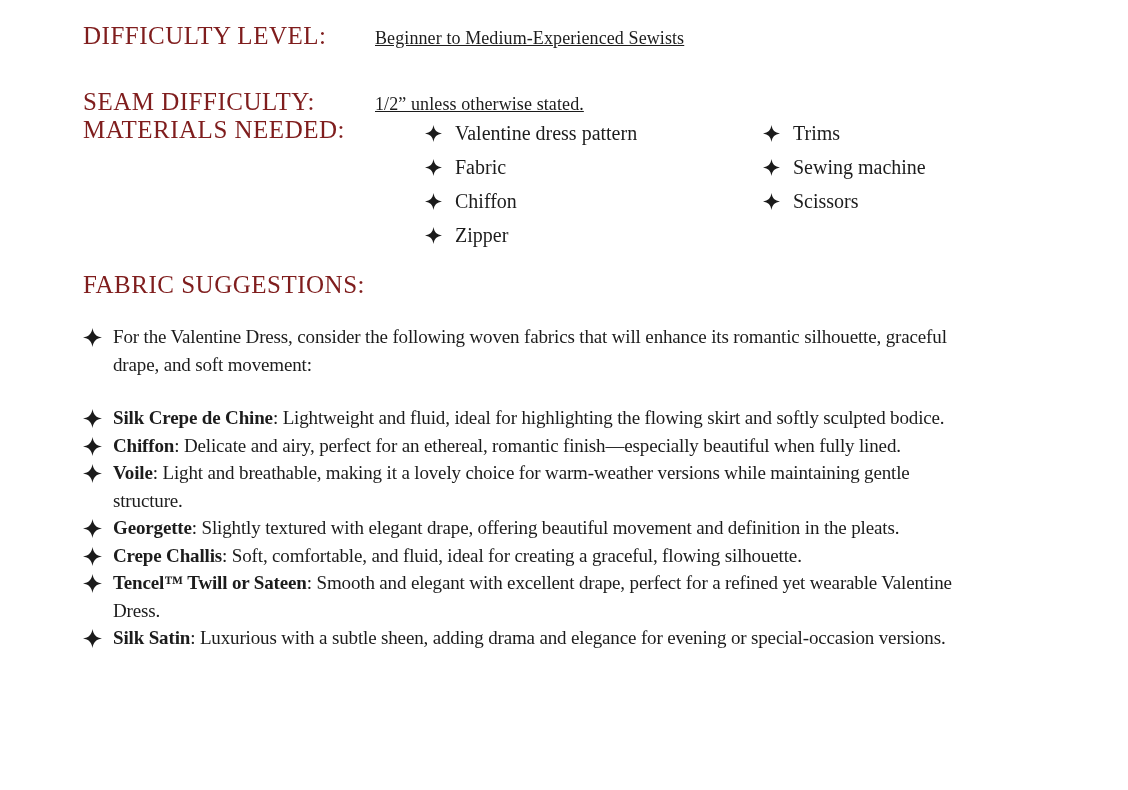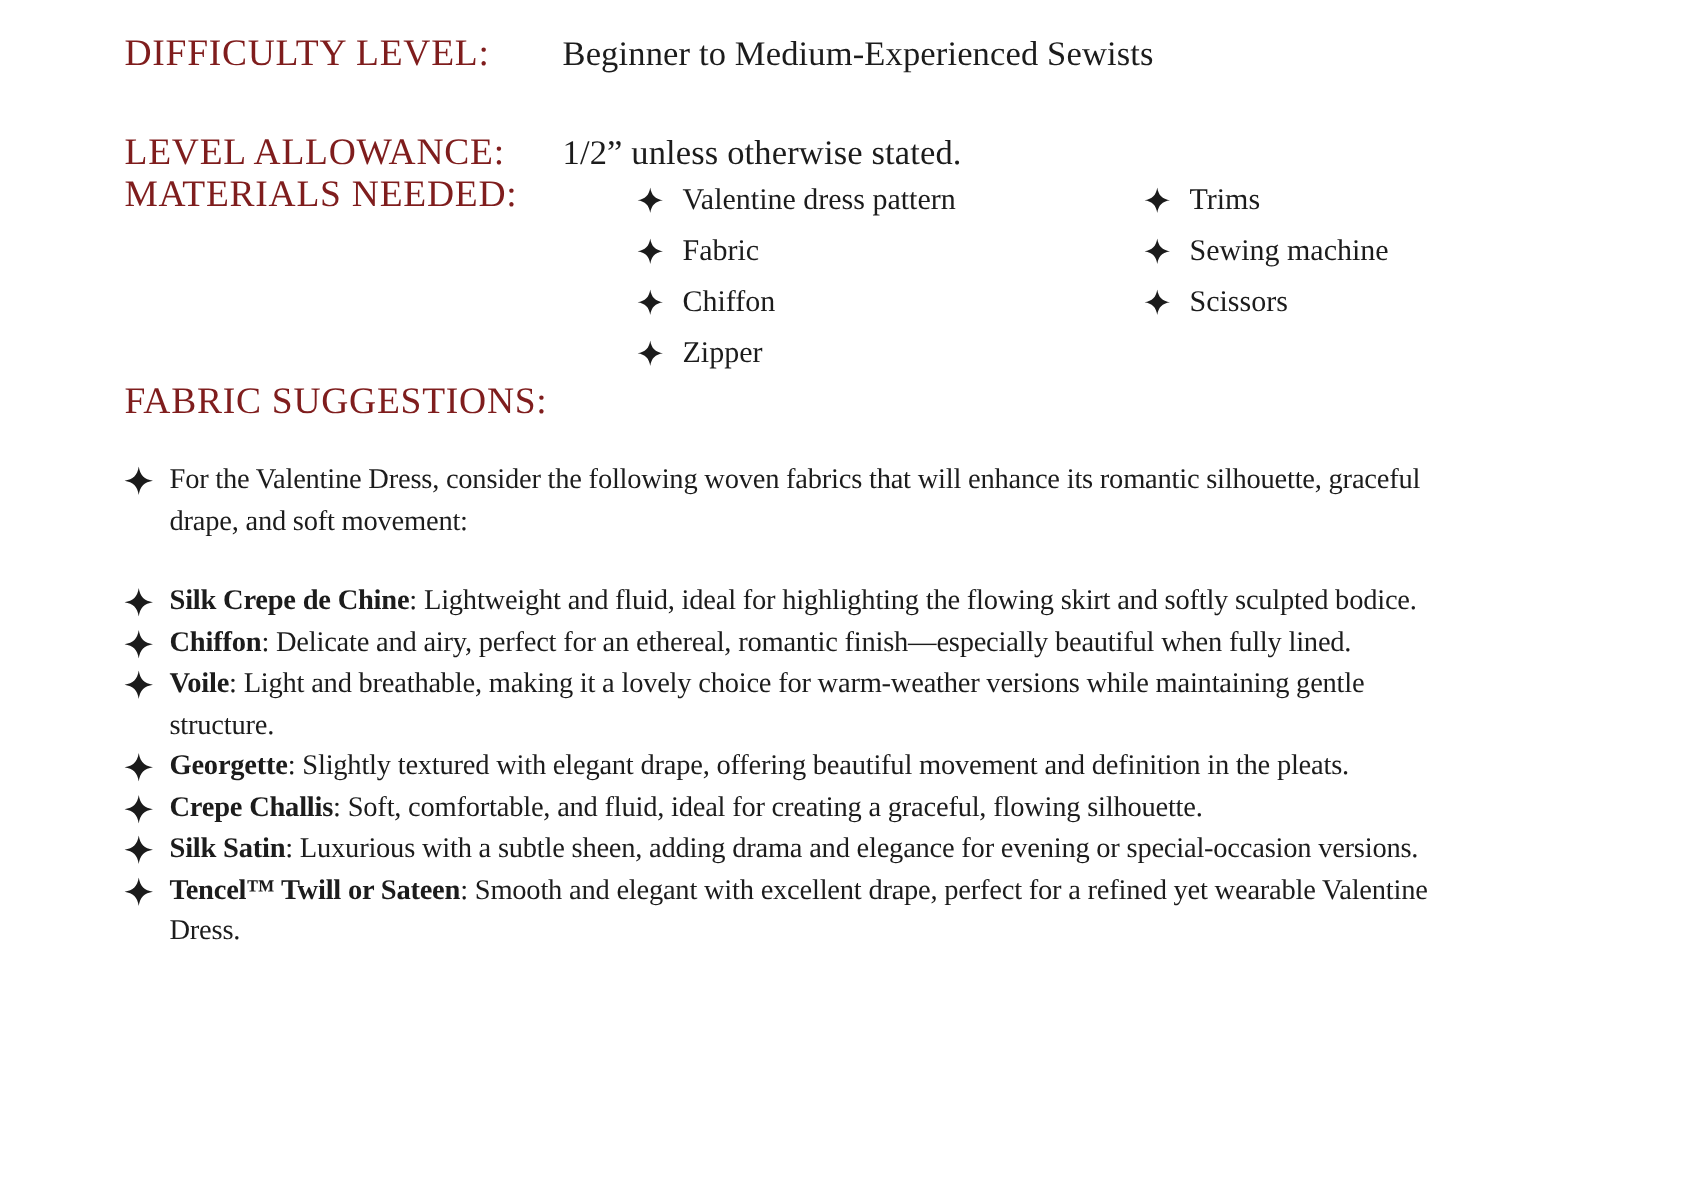--- a/index.html
+++ b/index.html
@@ -16,38 +16,38 @@
     padding: 22px 60px 0 83px;
   }
   .h {
     font-size: 25px;
     letter-spacing: 0.5px;
     color: #7f1d1d;
     white-space: nowrap;
   }
   .label-row { margin: 0; }
   .label-row .h { display: inline-block; width: 292px; }
-  .label-row .v { font-size: 23px; letter-spacing: 0.1px; }
+  .label-row .v { font-size: 18px; letter-spacing: 0.1px; text-decoration: underline; }
   .sec2 { margin-top: 38px; }
 
   
   .materials { display: flex; align-items: flex-start; }
   .materials .h { flex: 0 0 294px; }
   ul.mat-col { list-style: none; margin: 0; padding: 0; }
   ul.mat-col.col1 { margin-left: 48px; width: 338px; }
   ul.mat-col.col2 { margin-left: 0; }
   ul.mat-col li {
     display: flex; align-items: center;
     height: 34px;
     font-size: 20px;
   }
   ul.mat-col .star { margin-right: 13px; flex: 0 0 auto; }
 
   
-  .fabric-h { margin-top: 2px; }
+  .fabric-h { margin-top: 19px; }
   .bullet-para {
     display: flex; align-items: flex-start;
     width: 880px;
     font-size: 19px;
     line-height: 27.5px;
     letter-spacing: -0.15px;
   }
   .bullet-para .star { margin-top: 5px; margin-right: 11px; flex: 0 0 auto; }
   .bullet-para .bullet-text { flex: 1 1 auto; }
   .intro { margin-top: 24px; }
@@ -59,21 +59,21 @@
 </head>
 <body>
 
 <div class="page">
 
   <p class="label-row sec1">
     <span class="h">DIFFICULTY LEVEL:</span><span class="v">Beginner to Medium-Experienced Sewists</span>
   </p>
 
   <p class="label-row sec2">
-    <span class="h">LEVEL ALLOWANCE:</span><span class="v">1/2” unless otherwise stated.</span>
+    <span class="h">SEAM DIFFICULTY:</span><span class="v">1/2” unless otherwise stated.</span>
   </p>
 
   <div class="materials">
     <span class="h">MATERIALS NEEDED:</span>
     <ul class="mat-col col1">
         <li>
           <svg class="star" width="17" height="17" viewBox="0 0 24 24" aria-hidden="true">
             <path d="M12 0C13.1 7.3 16.7 10.9 24 12 16.7 13.1 13.1 16.7 12 24 10.9 16.7 7.3 13.1 0 12 7.3 10.9 10.9 7.3 12 0Z"></path>
           </svg>
           <span class="bullet-text">Valentine dress pattern</span>
@@ -156,23 +156,23 @@
       <li class="bullet-para">
         <svg class="star" width="19" height="19" viewBox="0 0 24 24" aria-hidden="true">
           <path d="M12 0C13.1 7.3 16.7 10.9 24 12 16.7 13.1 13.1 16.7 12 24 10.9 16.7 7.3 13.1 0 12 7.3 10.9 10.9 7.3 12 0Z"></path>
         </svg>
         <span class="bullet-text"><b>Crepe Challis</b>: Soft, comfortable, and fluid, ideal for creating a graceful, flowing silhouette.</span>
       </li>
       <li class="bullet-para">
         <svg class="star" width="19" height="19" viewBox="0 0 24 24" aria-hidden="true">
           <path d="M12 0C13.1 7.3 16.7 10.9 24 12 16.7 13.1 13.1 16.7 12 24 10.9 16.7 7.3 13.1 0 12 7.3 10.9 10.9 7.3 12 0Z"></path>
         </svg>
-        <span class="bullet-text"><b>Silk Satin</b>: Luxurious with a subtle sheen, adding drama and elegance for evening or special-occasion versions.</span>
+        <span class="bullet-text"><b>Tencel™ Twill or Sateen</b>: Smooth and elegant with excellent drape, perfect for a refined yet wearable Valentine Dress.</span>
       </li>
       <li class="bullet-para">
         <svg class="star" width="19" height="19" viewBox="0 0 24 24" aria-hidden="true">
           <path d="M12 0C13.1 7.3 16.7 10.9 24 12 16.7 13.1 13.1 16.7 12 24 10.9 16.7 7.3 13.1 0 12 7.3 10.9 10.9 7.3 12 0Z"></path>
         </svg>
-        <span class="bullet-text"><b>Tencel™ Twill or Sateen</b>: Smooth and elegant with excellent drape, perfect for a refined yet wearable Valentine Dress.</span>
+        <span class="bullet-text"><b>Silk Satin</b>: Luxurious with a subtle sheen, adding drama and elegance for evening or special-occasion versions.</span>
       </li>
     </ul>
 
 </div>
 
 </body></html>

